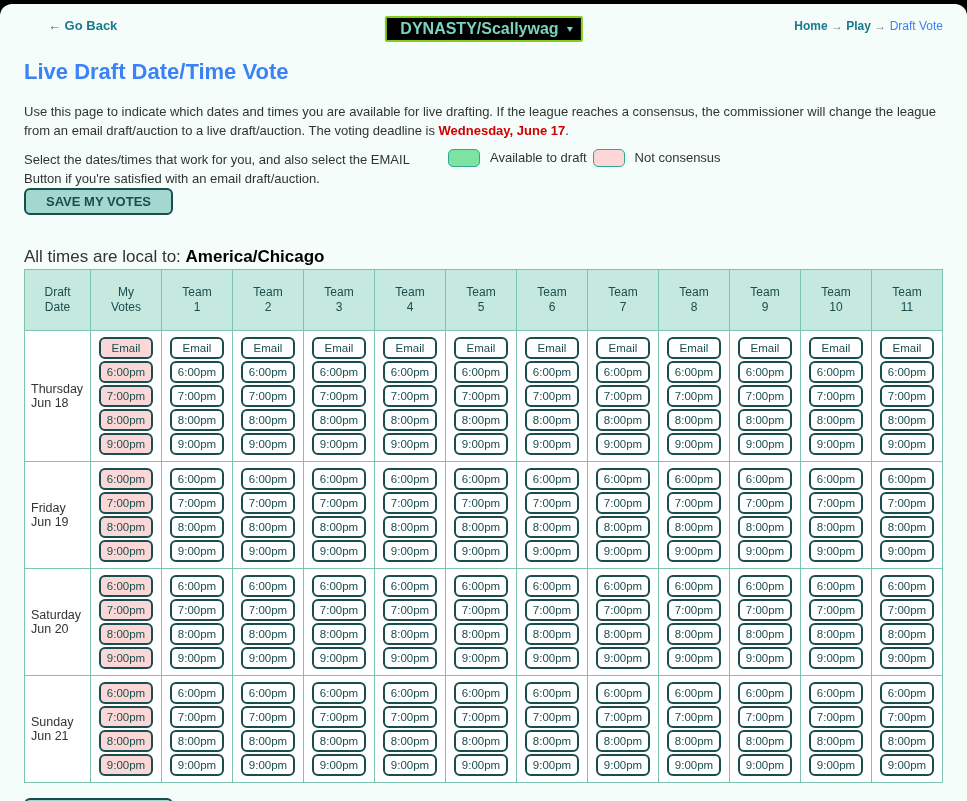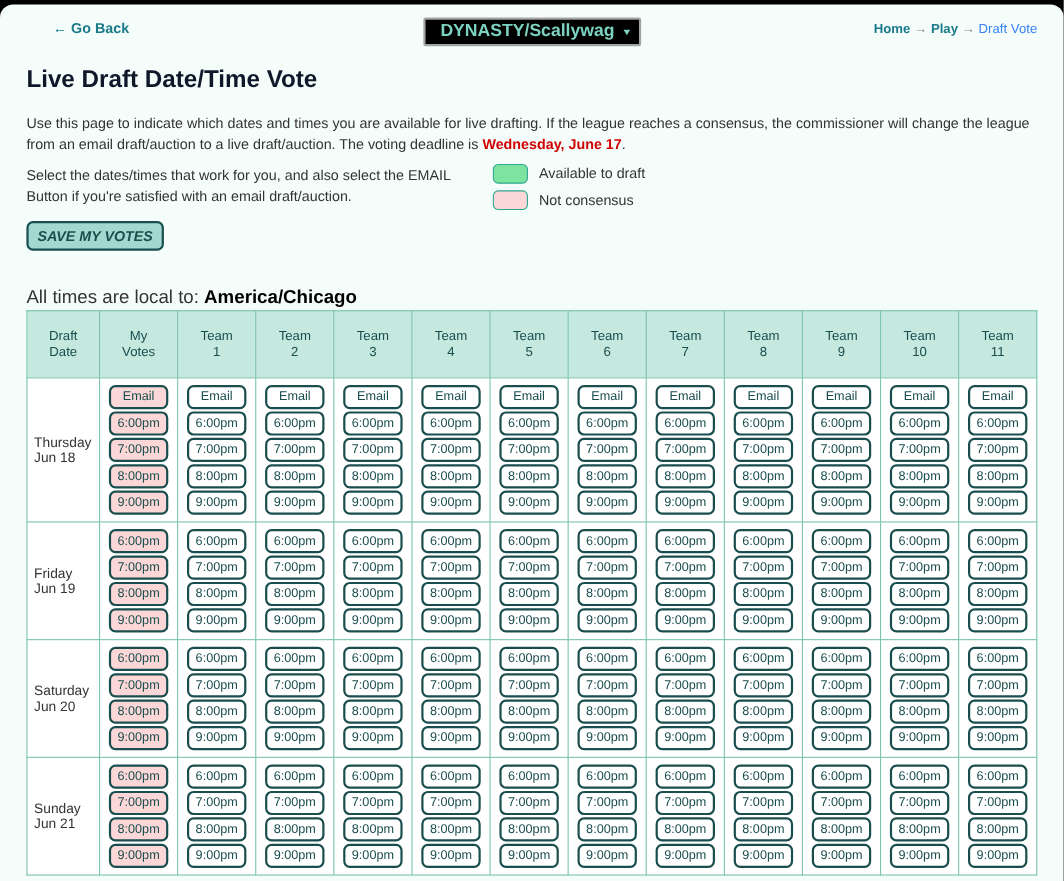--- a/index.html
+++ b/index.html
@@ -31,21 +31,21 @@
     font-size: 13px;
     cursor: pointer;
     margin-left: 24px;
   }
   .arrow { color: #888; }
   .breadcrumb { font-size: 12px; }
   .breadcrumb a { color: #1a7a8c; font-weight: bold; text-decoration: none; cursor: pointer; }
   .breadcrumb .current { color: #3b82f6; }
   .league-select {
     background: #000;
-    border: 2px solid #a3a3a3;
+    border: 2px solid #84cc16;
     border-radius: 2px;
     padding: 2px 22px 2px 14px;
     position: absolute;
     left: 50%;
     transform: translateX(-50%);
     top: 12px;
     color: #7cd2c1;
     font-weight: bold;
     font-size: 16px;
     font-family: Verdana, sans-serif;
@@ -55,48 +55,46 @@
     content:"";
     position:absolute;
     right:8px; top:50%;
     margin-top:-2px;
     border-left:3px solid transparent;
     border-right:3px solid transparent;
     border-top:5px solid #7cd2c1;
   }
   h1 {
     font-size: 22px;
-    color: #0f172a;
+    color: #3b82f6;
     margin: 26px 0 18px 0;
     font-weight: bold;
   }
   .intro { margin: 14px 4px 10px 0; line-height: 1.45; }
   .deadline { color: #d00000; font-weight: bold; }
   .sub-row { display: flex; align-items: flex-start; gap: 24px; margin-top: 8px; }
   .instruct { flex: 0 0 400px; line-height: 1.45; }
-  .legend { display: flex; flex-direction: column; gap: 6px; margin-top:-2px; }
+  .legend { display: flex; flex-direction: row; gap: 6px; margin-top:-2px; }
   .legend-row { display: flex; align-items: center; gap: 10px; }
   .swatch {
     width: 32px; height: 18px; border-radius: 5px; border: 1px solid #2fa88f;
   }
   .swatch.avail { background: #7de3a0; }
   .swatch.navail { background: #fbd7d7; }
   .save-btn {
     display: inline-block;
     background: #a2d8cf;
     border: 2px solid #1a4d4d;
     border-radius: 6px;
-    padding: 4px 8px;
+    padding: 4px 20px;
     font-weight: bold;
     font-size: 13px;
     color: #1a4d4d;
     cursor: pointer;
-    margin-top: 10px;
     font-family: inherit;
-    font-style: italic;
   }
   .tz-line { margin-top: 32px; font-size: 17px; }
   .tz-line b { color: #000; }
   table.vote {
     border-collapse: collapse;
     width: 100%;
     margin-top: 2px;
   }
   table.vote th, table.vote td {
     border: 1px solid #7cc4b0;

